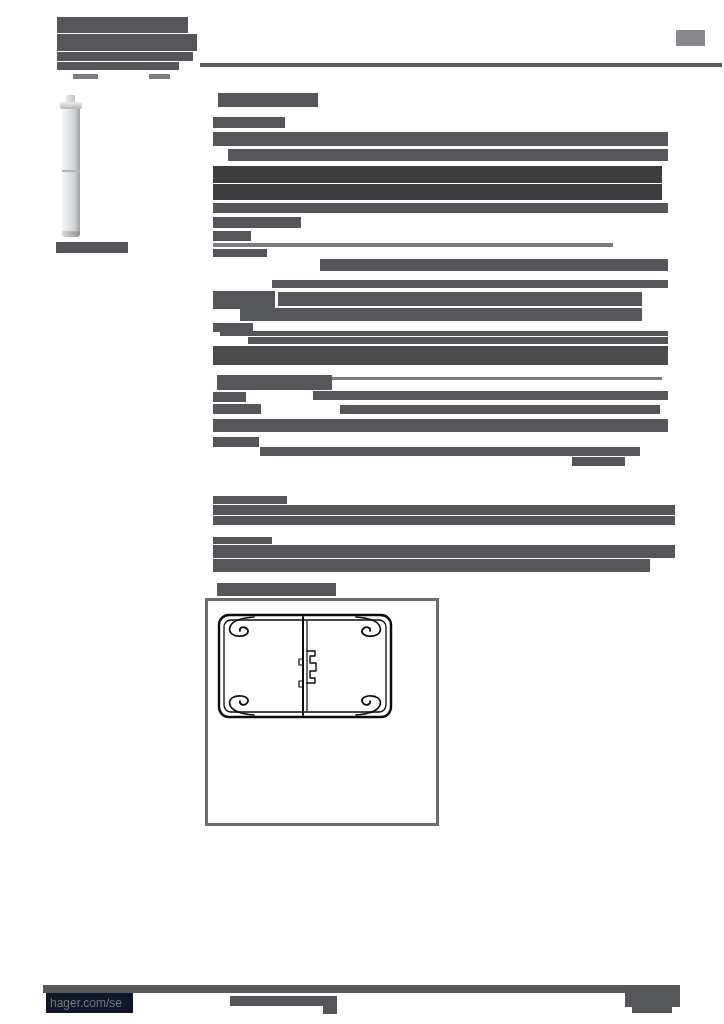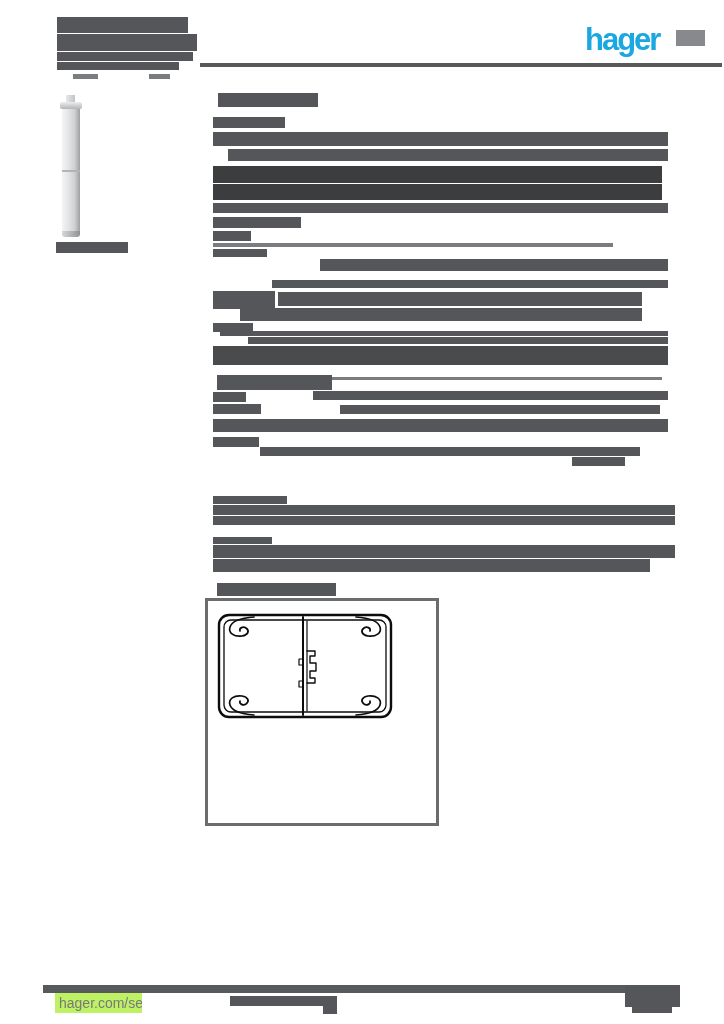--- a/index.html
+++ b/index.html
@@ -27,42 +27,41 @@
     background:linear-gradient(90deg,#d7d8d9,#8f9193);border-radius:0 0 3px 3px;}
   
   #drawing-box{
     position:absolute;left:205px;top:598px;width:234px;height:228px;
     box-sizing:border-box;border:3px solid #6b6c6e;background:#ffffff;
   }
   #drawing-box svg{position:absolute;left:0;top:6px;}
   
   #footer-url{
     position:absolute;left:46px;top:993px;width:87px;height:20px;
-    background:#bef264;font-size:14px;line-height:20px;padding-left:4px;
-    box-sizing:border-box;white-space:nowrap;overflow:hidden;margin-left:9px;
+    background:#0f172a;font-size:12px;line-height:20px;padding-left:4px;
+    box-sizing:border-box;white-space:nowrap;overflow:hidden;
   }
 </style>
 </head>
 <body>
 
 <div id="page">
 
   <div class="overlay">
       <div class="bar" style="left: 57px; top: 17px; width: 131px; height: 16px; background: rgb(85, 86, 90);"></div>
       <div class="bar" style="left: 57px; top: 34px; width: 140px; height: 17px; background: rgb(85, 86, 90);"></div>
       <div class="bar" style="left: 57px; top: 52px; width: 136px; height: 9px; background: rgb(85, 86, 90);"></div>
       <div class="bar" style="left: 57px; top: 62px; width: 122px; height: 8px; background: rgb(85, 86, 90);"></div>
       <div class="bar" style="left: 73px; top: 74px; width: 25px; height: 5px; background: rgb(123, 124, 127);"></div>
       <div class="bar" style="left: 149px; top: 74px; width: 21px; height: 5px; background: rgb(123, 124, 127);"></div>
     </div>
   <div class="overlay">
       <div class="bar" style="left: 200px; top: 63px; width: 522px; height: 4px; background: rgb(88, 89, 91);"></div>
       <div class="bar" style="left: 676px; top: 30px; width: 29px; height: 16px; background: rgb(135, 137, 140);"></div>
     </div>
-  <div id="logo" style="color: rgb(27, 167, 224);">hager</div>
 
   <div>
     <div class="pole-stem"></div>
     <div class="pole-flange"></div>
     <div class="pole-body"></div>
     <div class="pole-seam"></div>
     <div class="pole-foot"></div>
   </div>
   <div class="overlay">
       <div class="bar" style="left: 56px; top: 242px; width: 72px; height: 11px; background: rgb(85, 86, 90);"></div>

